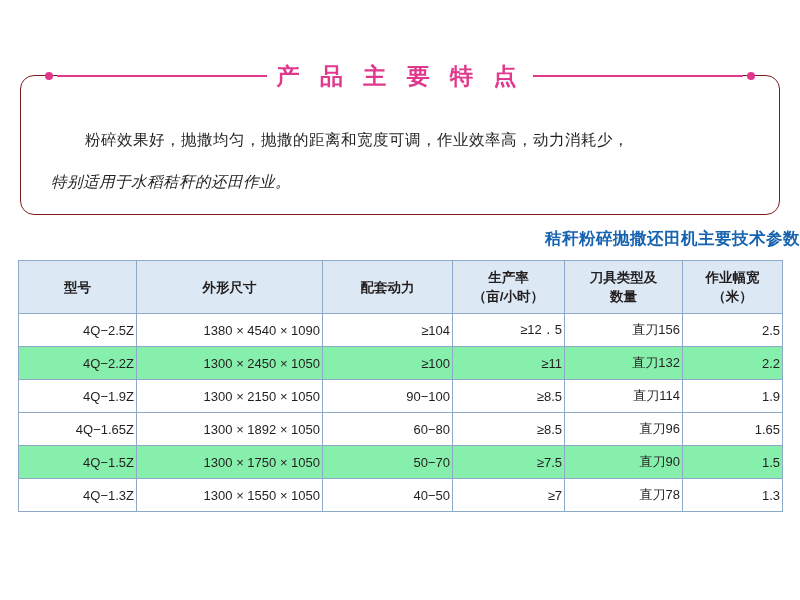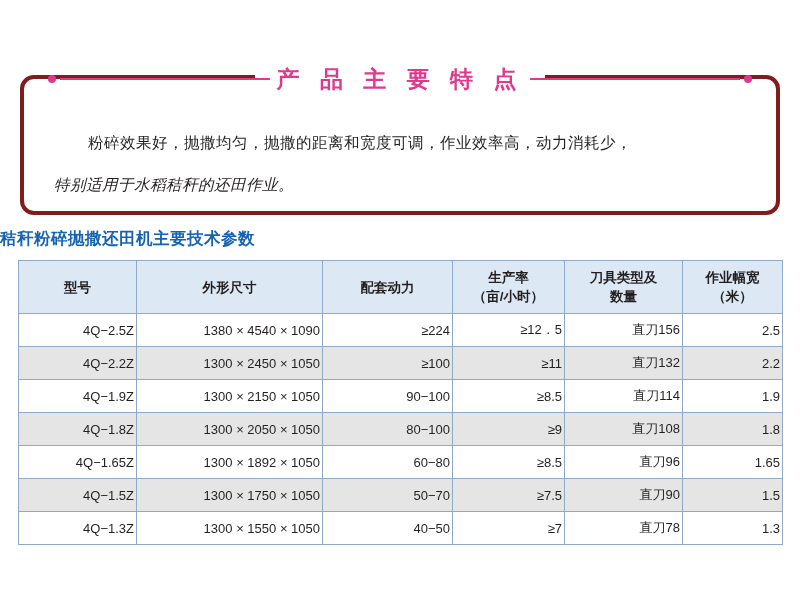--- a/index.html
+++ b/index.html
@@ -21,21 +21,21 @@
     box-sizing: border-box;
   }
 
   
   .feature-box {
     position: absolute;
     left: 20px;
     top: 75px;
     width: 760px;
     height: 140px;
-    border: 4px solid #7f1d1d;
+    border: 1px solid #7f1d1d;
     border-radius: 14px;
     box-sizing: border-box;
   }
   .feature-title-wrap {
     position: absolute;
     left: 0;
     top: -19px;
     width: 100%;
     text-align: center;
     height: 38px;
@@ -82,21 +82,21 @@
   }
   .feature-text .l1 { display: block; text-indent: 34px; }
   .feature-text .l2 { display: block; font-style: italic; }
 
   
   .table-title {
     position: absolute;
     left: 0;
     top: 228px;
     width: 100%;
-    text-align: left;
+    text-align: right;
     font-size: 16.5px;
     font-weight: bold;
     color: #1763b0;
     letter-spacing: 0.5px;
   }
 
   
   .table-wrap {
     position: absolute;
     left: 18px;
@@ -123,21 +123,21 @@
     font-weight: bold;
     font-size: 13.5px;
     line-height: 19px;
   }
   table.spec tbody td {
     height: 32px;
     background: #ffffff;
     text-align: right;
   }
   table.spec tbody tr.alt td {
-    background: #e5e5e5;
+    background: #86efac;
     margin-top: 48px;
   }
   col.c0 { width: 118px; }
   col.c1 { width: 186px; }
   col.c2 { width: 130px; }
   col.c3 { width: 112px; }
   col.c4 { width: 118px; }
   col.c5 { width: 100px; }
   .nowrap { white-space: nowrap; }
 </style>
@@ -188,49 +188,41 @@
           <th>
             <div>作业幅宽</div>
             <div>（米）</div>
           </th>
         </tr>
       </thead>
       <tbody>
           <tr>
             <td class="nowrap">4Q−2.5Z</td>
             <td class="nowrap">1380 × 4540 × 1090</td>
-            <td class="nowrap">≥224</td>
+            <td class="nowrap">≥104</td>
             <td class="nowrap">≥12．5</td>
             <td class="nowrap">直刀156</td>
             <td class="nowrap">2.5</td>
           </tr>
           <tr class="alt">
             <td class="nowrap">4Q−2.2Z</td>
             <td class="nowrap">1300 × 2450 × 1050</td>
             <td class="nowrap">≥100</td>
             <td class="nowrap">≥11</td>
             <td class="nowrap">直刀132</td>
             <td class="nowrap">2.2</td>
           </tr>
           <tr>
             <td class="nowrap">4Q−1.9Z</td>
             <td class="nowrap">1300 × 2150 × 1050</td>
             <td class="nowrap">90−100</td>
             <td class="nowrap">≥8.5</td>
             <td class="nowrap">直刀114</td>
             <td class="nowrap">1.9</td>
           </tr>
-          <tr class="alt">
-            <td class="nowrap">4Q−1.8Z</td>
-            <td class="nowrap">1300 × 2050 × 1050</td>
-            <td class="nowrap">80−100</td>
-            <td class="nowrap">≥9</td>
-            <td class="nowrap">直刀108</td>
-            <td class="nowrap">1.8</td>
-          </tr>
           <tr>
             <td class="nowrap">4Q−1.65Z</td>
             <td class="nowrap">1300 × 1892 × 1050</td>
             <td class="nowrap">60−80</td>
             <td class="nowrap">≥8.5</td>
             <td class="nowrap">直刀96</td>
             <td class="nowrap">1.65</td>
           </tr>
           <tr class="alt">
             <td class="nowrap">4Q−1.5Z</td>

